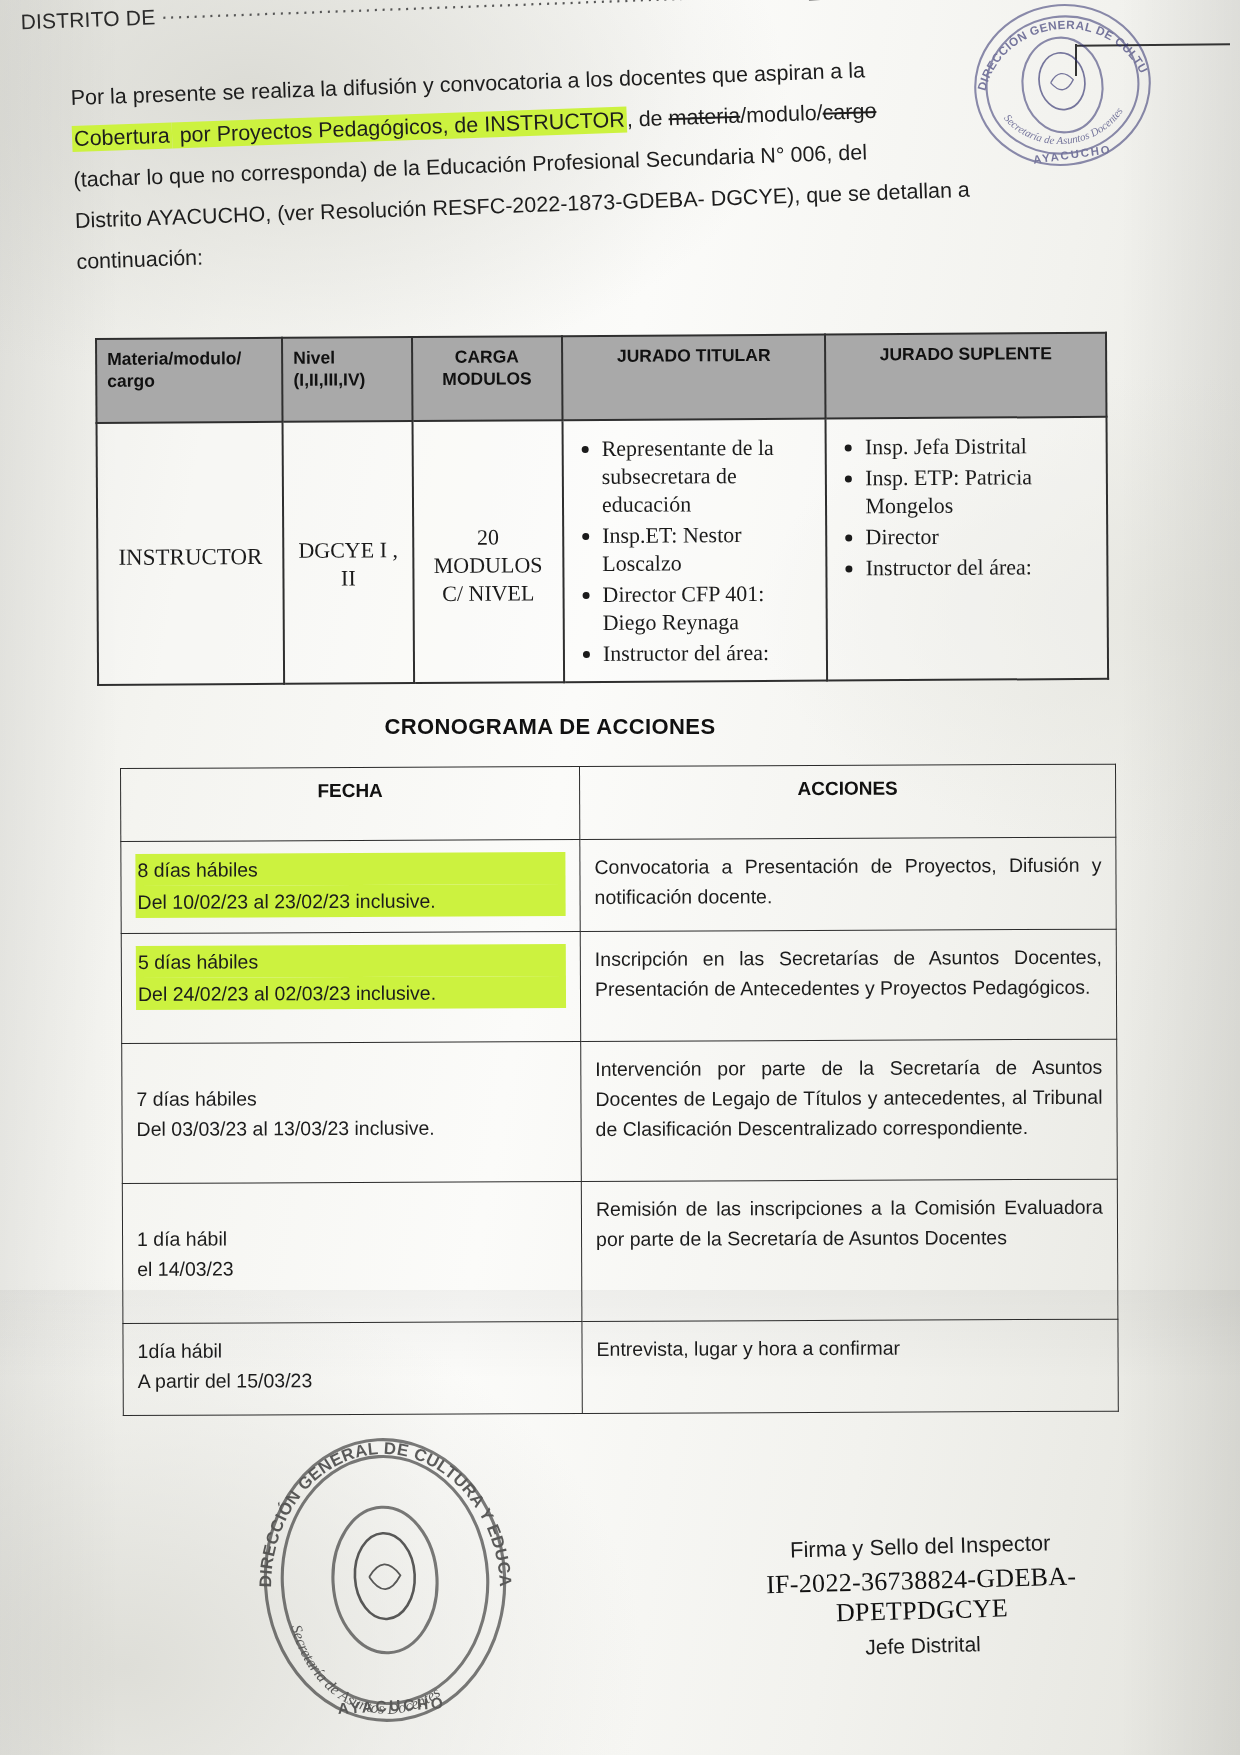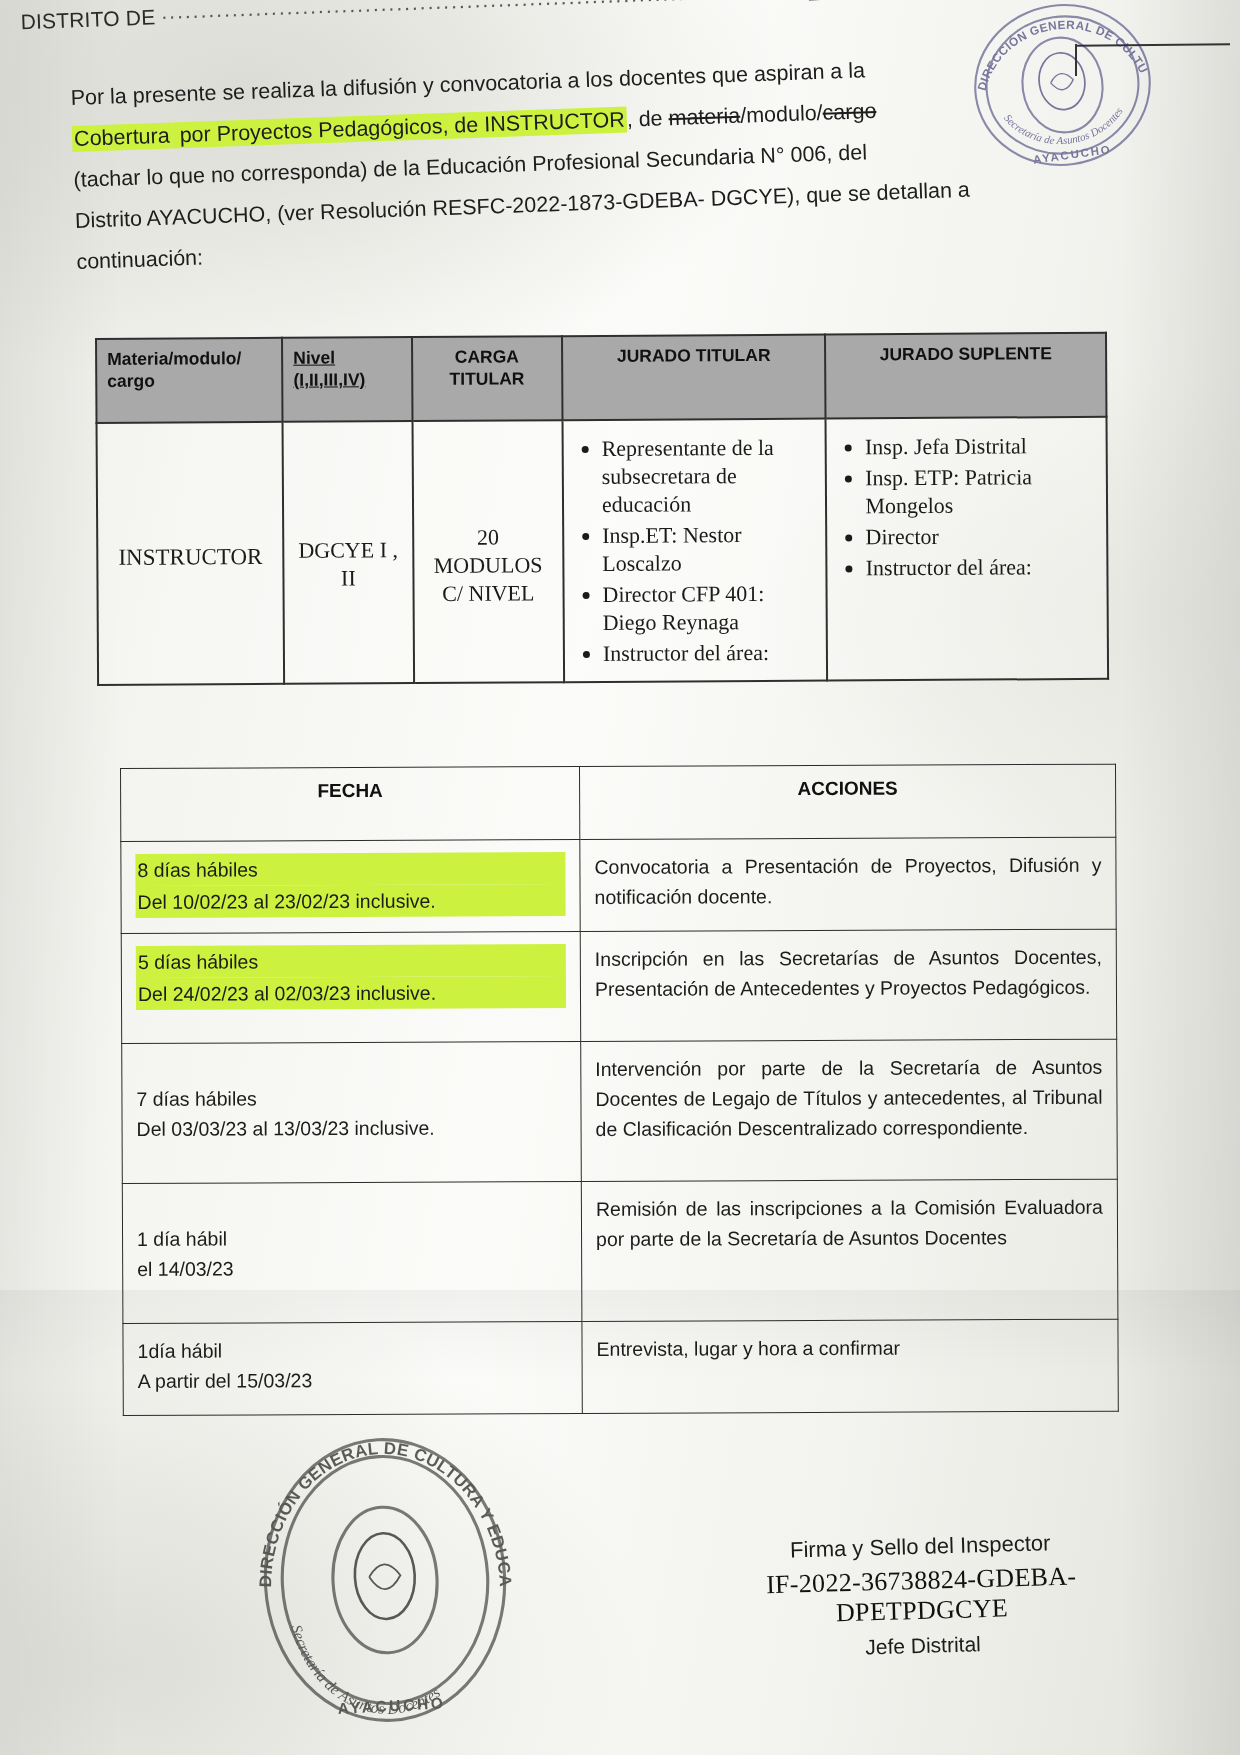--- a/index.html
+++ b/index.html
@@ -137,21 +137,21 @@
   .cell-center { text-align: center; }
   .cell-mid { vertical-align: middle !important; }
   .tbl-main ul {
     margin: 4px 0 0 0;
     padding-left: 26px;
   }
   .tbl-main li {
     margin-bottom: 3px;
   }
   .col-materia { width: 172px; }
-  .col-nivel   { width: 118px; text-decoration: underline; }
+  .col-nivel   { width: 118px; }
   .col-carga   { width: 140px; }
   .col-jt      { width: 270px; }
   .col-js      { width: 300px; }
 
   .instructor-label {
     display: block;
     padding-top: 110px;
     font-size: 23px;
   }
   .nivel-val { padding-top: 104px; display:block; }
@@ -271,21 +271,21 @@
       <span class="line">(tachar lo que no corresponda) de la Educación Profesional Secundaria N° 006, del</span>
       <span class="line">Distrito AYACUCHO, (ver Resolución RESFC-2022-1873-GDEBA- DGCYE), que se detallan a</span>
       <span class="line">continuación:</span>
     </div>
 
     <table class="tbl-main">
       <thead>
         <tr>
           <th class="col-materia left">Materia/modulo/ cargo</th>
           <th class="col-nivel left">Nivel (I,II,III,IV)</th>
-          <th class="col-carga">CARGA TITULAR</th>
+          <th class="col-carga">CARGA MODULOS</th>
           <th class="col-jt">JURADO TITULAR</th>
           <th class="col-js">JURADO SUPLENTE</th>
         </tr>
       </thead>
       <tbody>
         <tr>
           <td class="cell-center">
             <span class="instructor-label">INSTRUCTOR</span>
           </td>
           <td class="cell-center">
@@ -307,20 +307,21 @@
               <li>Insp. Jefa Distrital</li>
               <li>Insp. ETP: Patricia Mongelos</li>
               <li>Director</li>
               <li>Instructor del área:</li>
             </ul>
           </td>
         </tr>
       </tbody>
     </table>
 
+    <div class="cron-title">CRONOGRAMA DE ACCIONES</div>
 
     <table class="tbl-cron">
       <thead>
         <tr>
           <th style="width:430px;">FECHA</th>
           <th>ACCIONES</th>
         </tr>
       </thead>
       <tbody>
 

